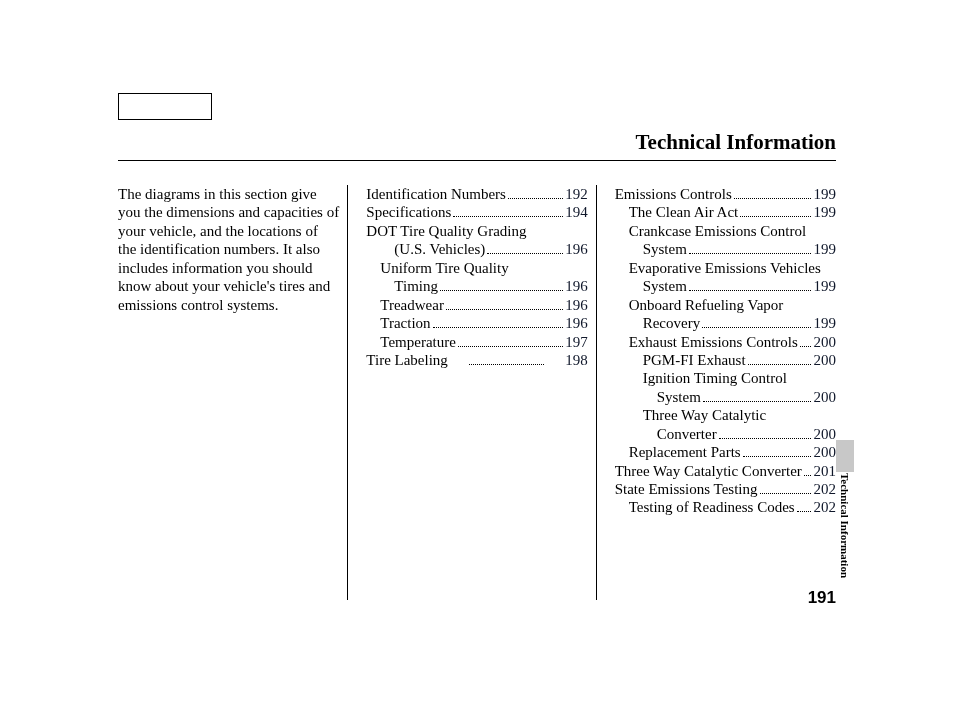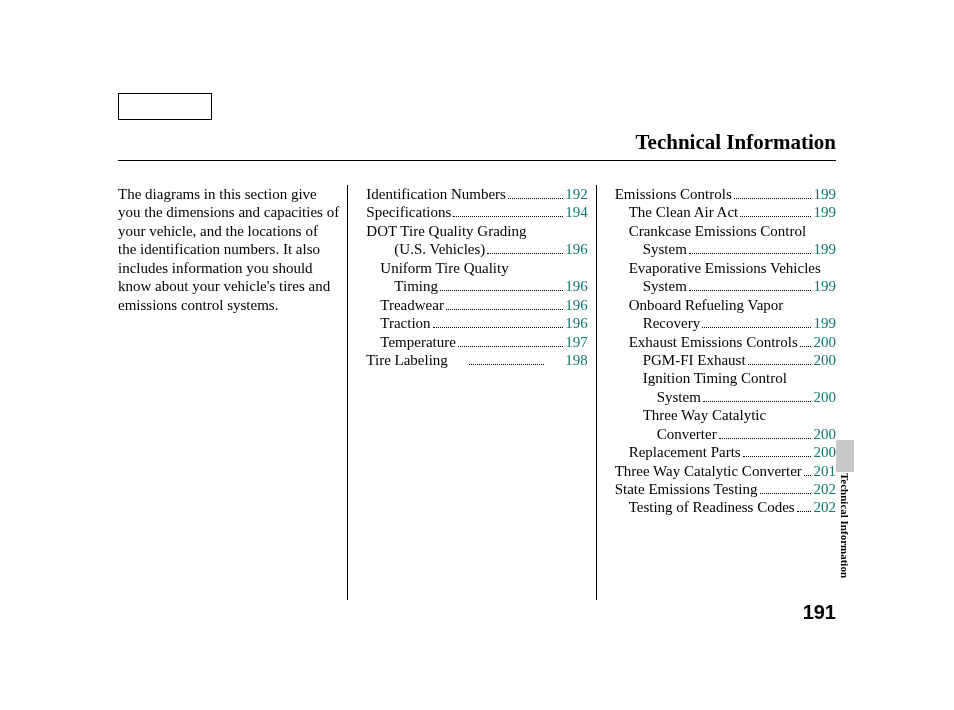--- a/index.html
+++ b/index.html
@@ -68,29 +68,29 @@
       text-align: right;
     }
     .toc-dots {
       flex: 1;
       border-bottom: 1.2px dotted #000;
       margin: 0 2px 3px 2px;
       min-width: 5px;
       height: 1px;
     }
     .toc-page {
-      color: #0f766e;
+      color: #0f172a;
       flex-shrink: 0;
     }
     .page-num {
       position: absolute;
-      bottom: 86px;
+      bottom: 102px;
       right: 118px;
       font-family: Helvetica, Arial, sans-serif;
-      font-size: 20px;
+      font-size: 17px;
       font-weight: bold;
     }
     .side-tab-gray {
       position: absolute;
       right: 100px;
       top: 440px;
       width: 18px;
       height: 32px;
       background: #c8c8c8;
     }

